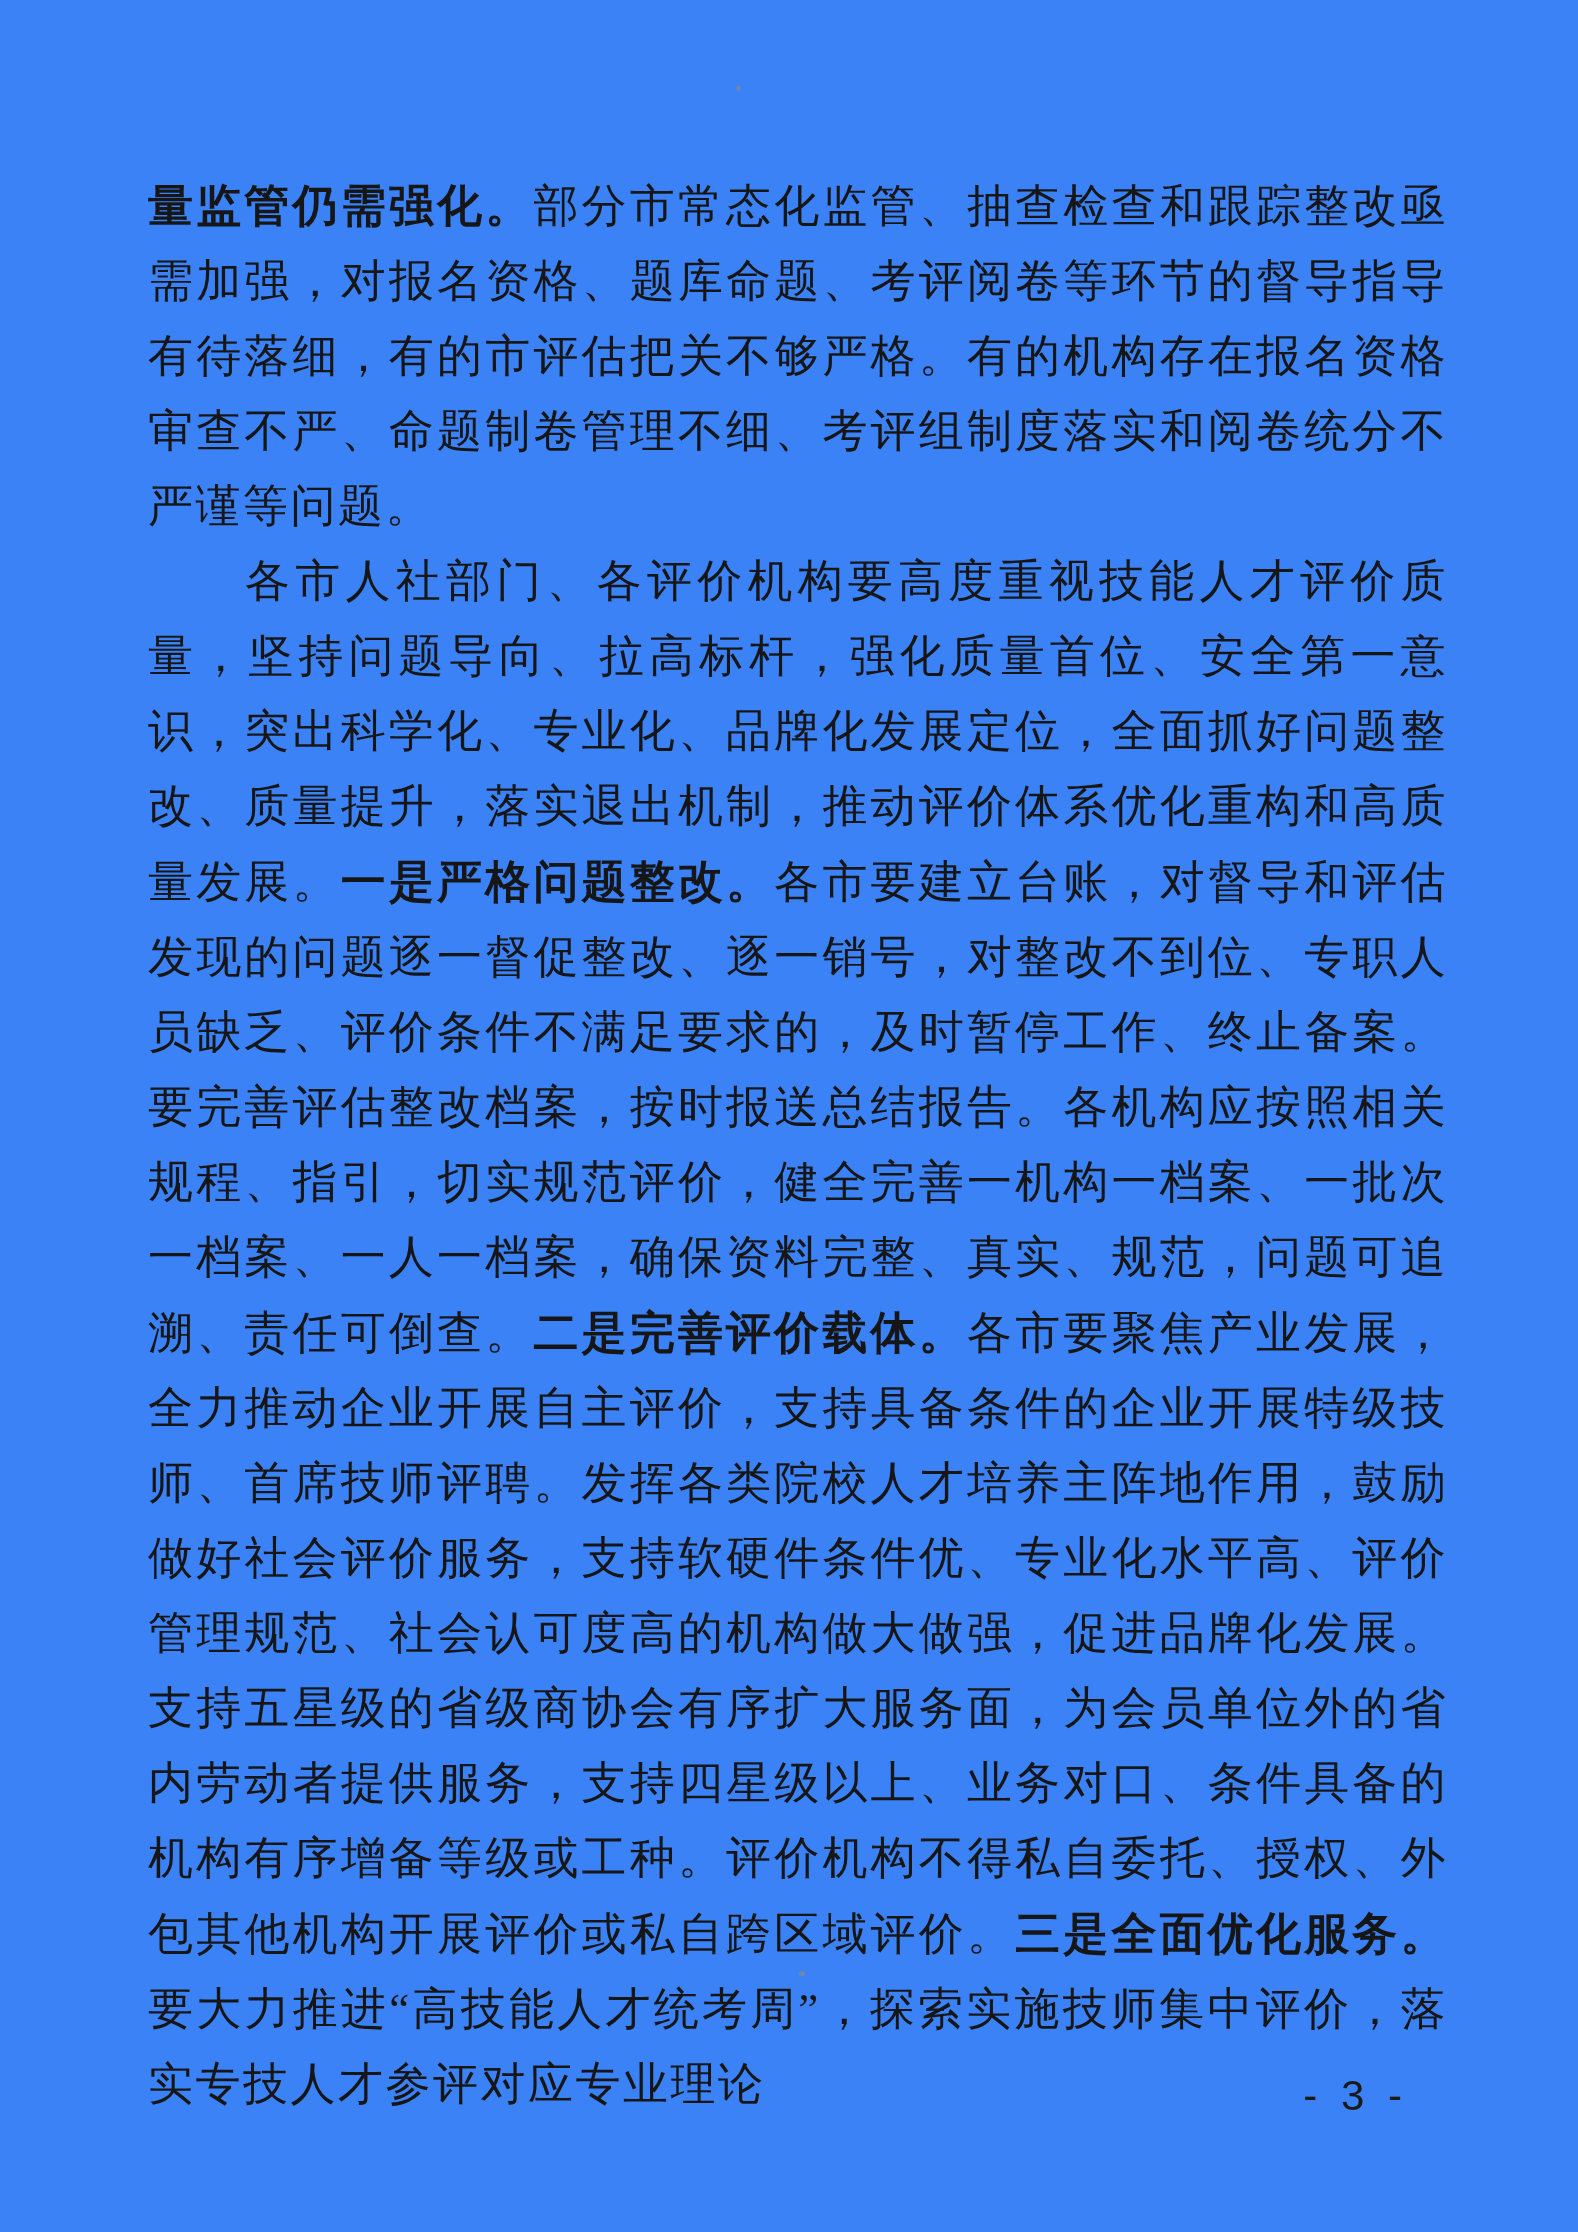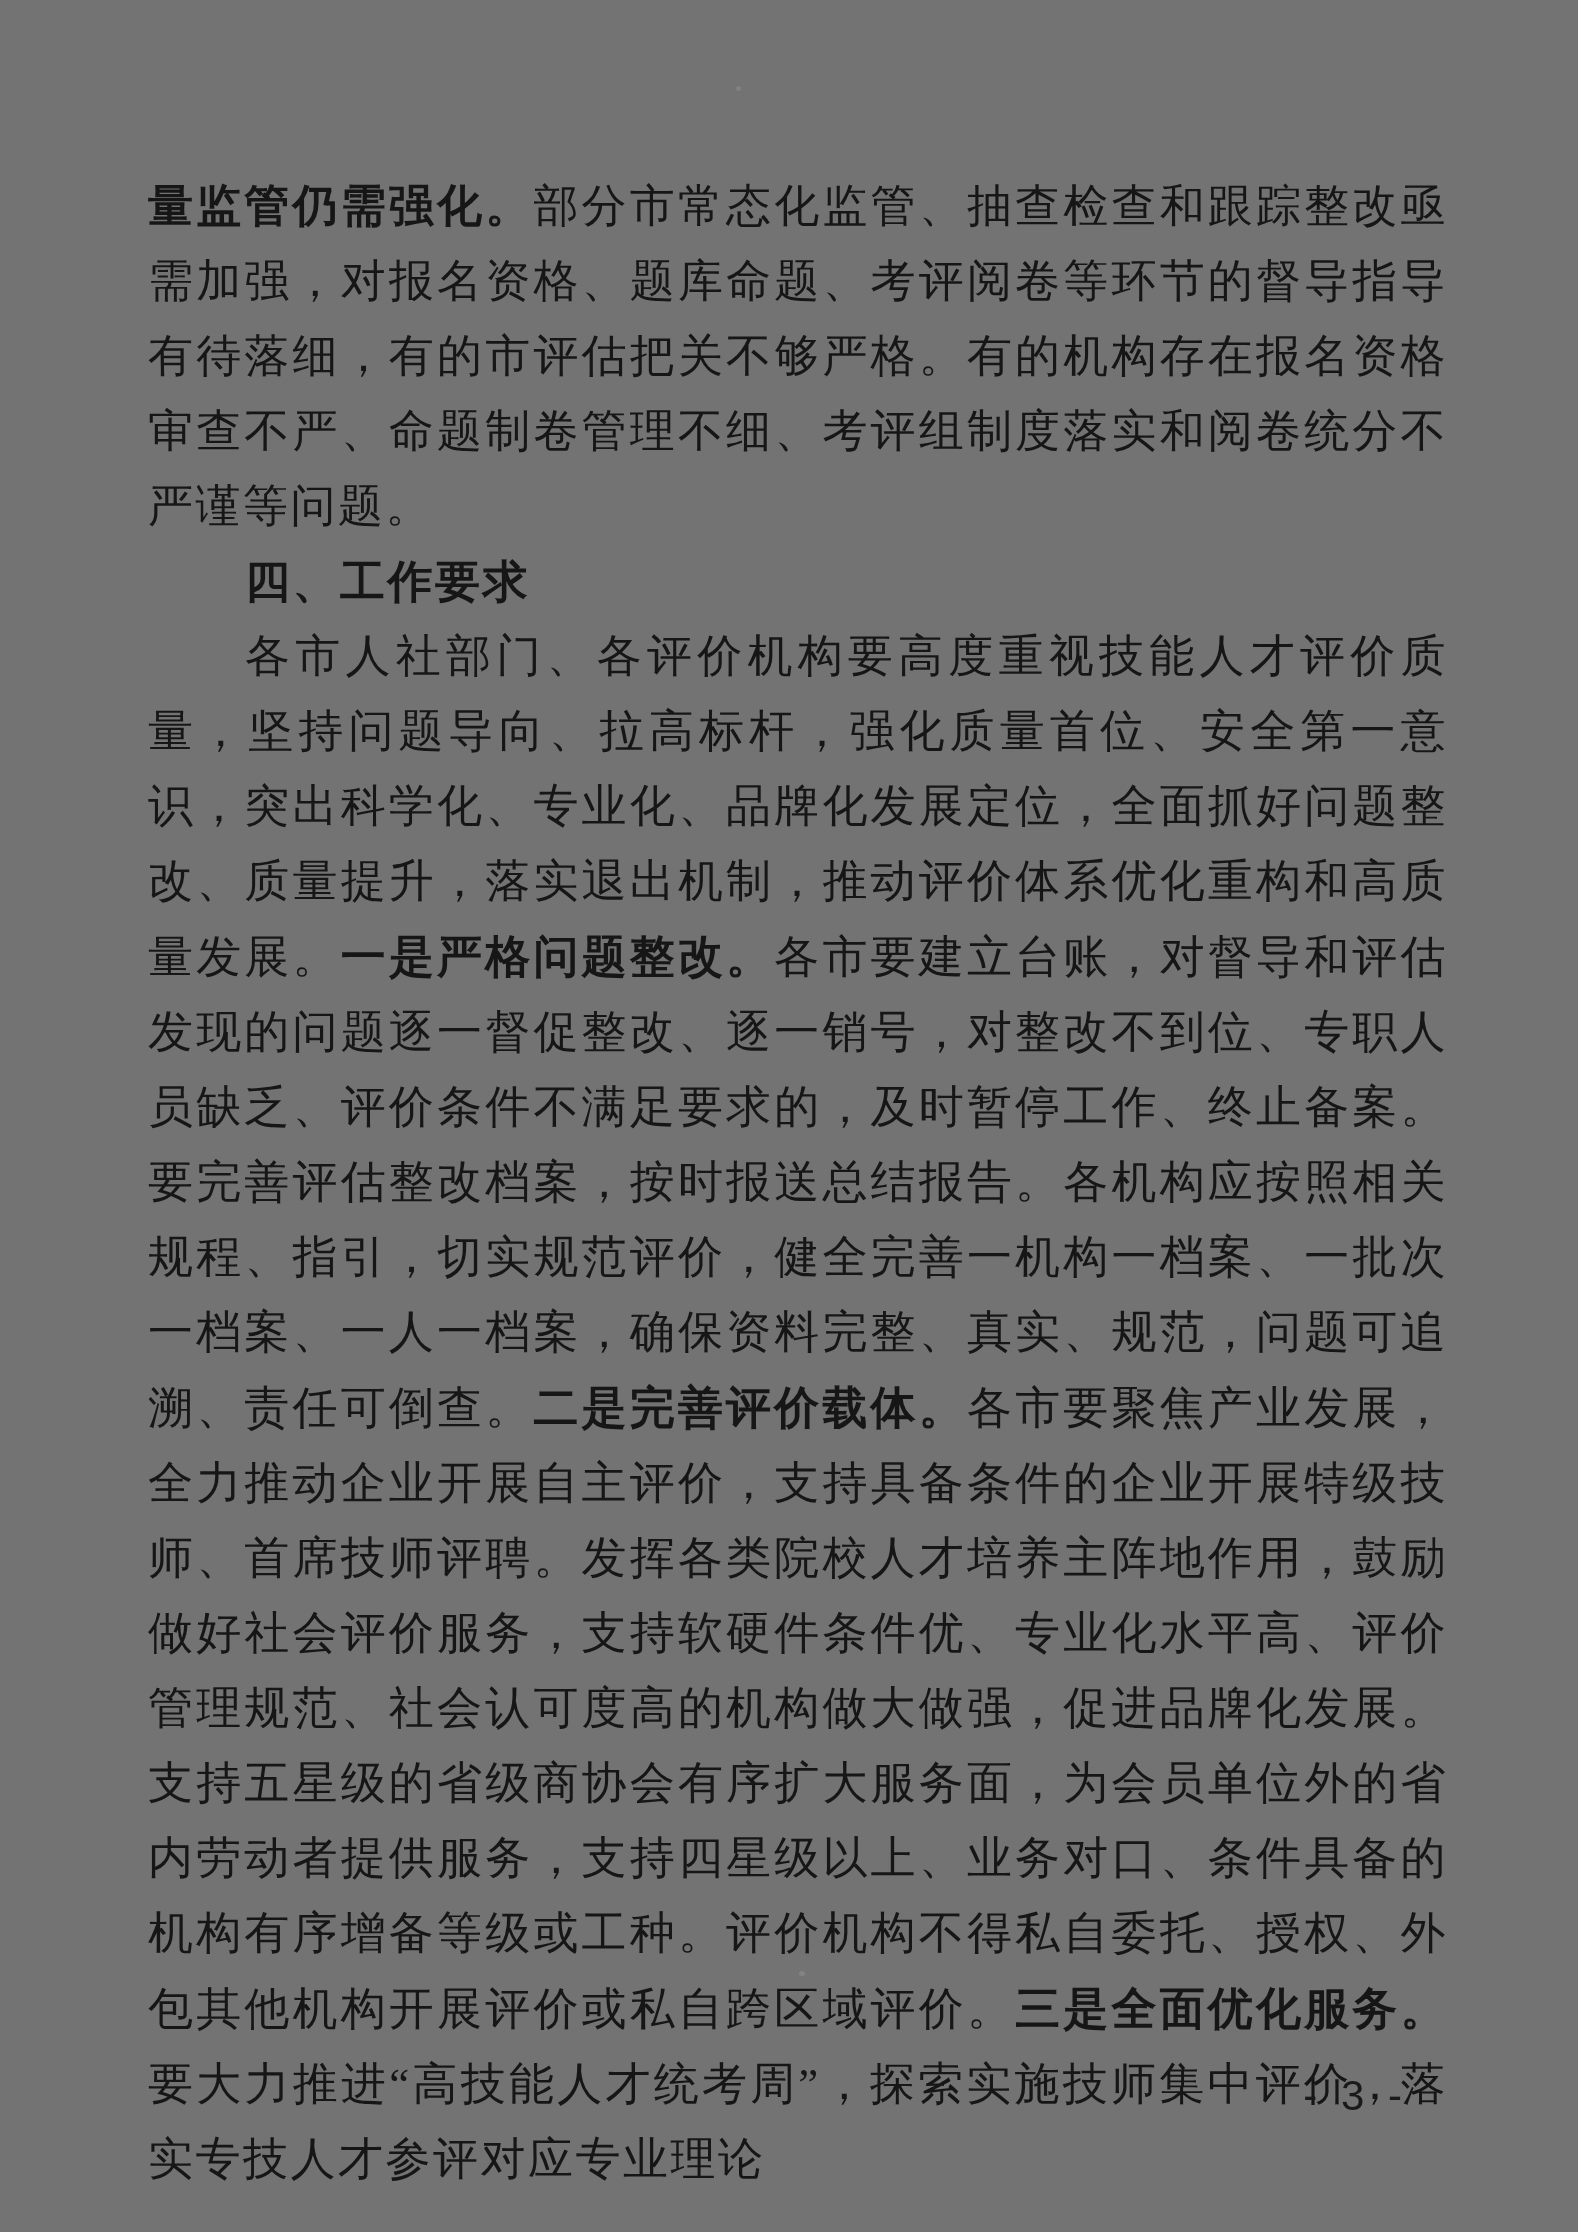--- a/index.html
+++ b/index.html
@@ -4,21 +4,21 @@
 <style>
   html, body {
     margin: 0;
     padding: 0;
     background: #ffffff;
   }
   .page {
     position: relative;
     width: 1578px;
     height: 2232px;
-    background: #737373;
+    background: #3b82f6;
     overflow: hidden;
     color: #161616;
     font-family: "Liberation Serif", serif;
   }
   .doc-body {
     position: absolute;
     left: 148px;
     top: 168px;
     width: 1300px;
     font-size: 45px;
@@ -62,18 +62,17 @@
   .scan-dot.d1 { left: 736px; top: 86px;  width: 5px; height: 5px; opacity: .6; }
   .scan-dot.d2 { left: 799px; top: 1971px; width: 6px; height: 5px; opacity: .7; }
 </style>
 </head>
 <body>
 
 <div class="page">
   <div class="scan-dot d1"></div>
   <div class="doc-body" id="doc-blocks">
       <p class="paragraph"><span class="run bold">量监管仍需强化。</span><span class="run">部分市常态化监管、抽查检查和跟踪整改亟需加强，对报名资格、题库命题、考评阅卷等环节的督导指导有待落细，有的市评估把关不够严格。有的机构存在报名资格审查不严、命题制卷管理不细、考评组制度落实和阅卷统分不严谨等问题。</span></p>
-      <p class="heading indent"><span class="run bold">四、工作要求</span></p>
       <p class="paragraph indent"><span class="run">各市人社部门、各评价机构要高度重视技能人才评价质量，坚持问题导向、拉高标杆，强化质量首位、安全第一意识，突出科学化、专业化、品牌化发展定位，全面抓好问题整改、质量提升，落实退出机制，推动评价体系优化重构和高质量发展。</span><span class="run bold">一是严格问题整改。</span><span class="run">各市要建立台账，对督导和评估发现的问题逐一督促整改、逐一销号，对整改不到位、专职人员缺乏、评价条件不满足要求的，及时暂停工作、终止备案。要完善评估整改档案，按时报送总结报告。各机构应按照相关规程、指引，切实规范评价，健全完善一机构一档案、一批次一档案、一人一档案，确保资料完整、真实、规范，问题可追溯、责任可倒查。</span><span class="run bold">二是完善评价载体。</span><span class="run">各市要聚焦产业发展，全力推动企业开展自主评价，支持具备条件的企业开展特级技师、首席技师评聘。发挥各类院校人才培养主阵地作用，鼓励做好社会评价服务，支持软硬件条件优、专业化水平高、评价管理规范、社会认可度高的机构做大做强，促进品牌化发展。支持五星级的省级商协会有序扩大服务面，为会员单位外的省内劳动者提供服务，支持四星级以上、业务对口、条件具备的机构有序增备等级或工种。评价机构不得私自委托、授权、外包其他机构开展评价或私自跨区域评价。</span><span class="run bold">三是全面优化服务。</span><span class="run">要大力推进“高技能人才统考周”，探索实施技师集中评价，落实专技人才参评对应专业理论</span></p>
     </div>
   <div class="scan-dot d2"></div>
   <div class="page-number">- 3 -</div>
 </div>
 
 </body></html>

